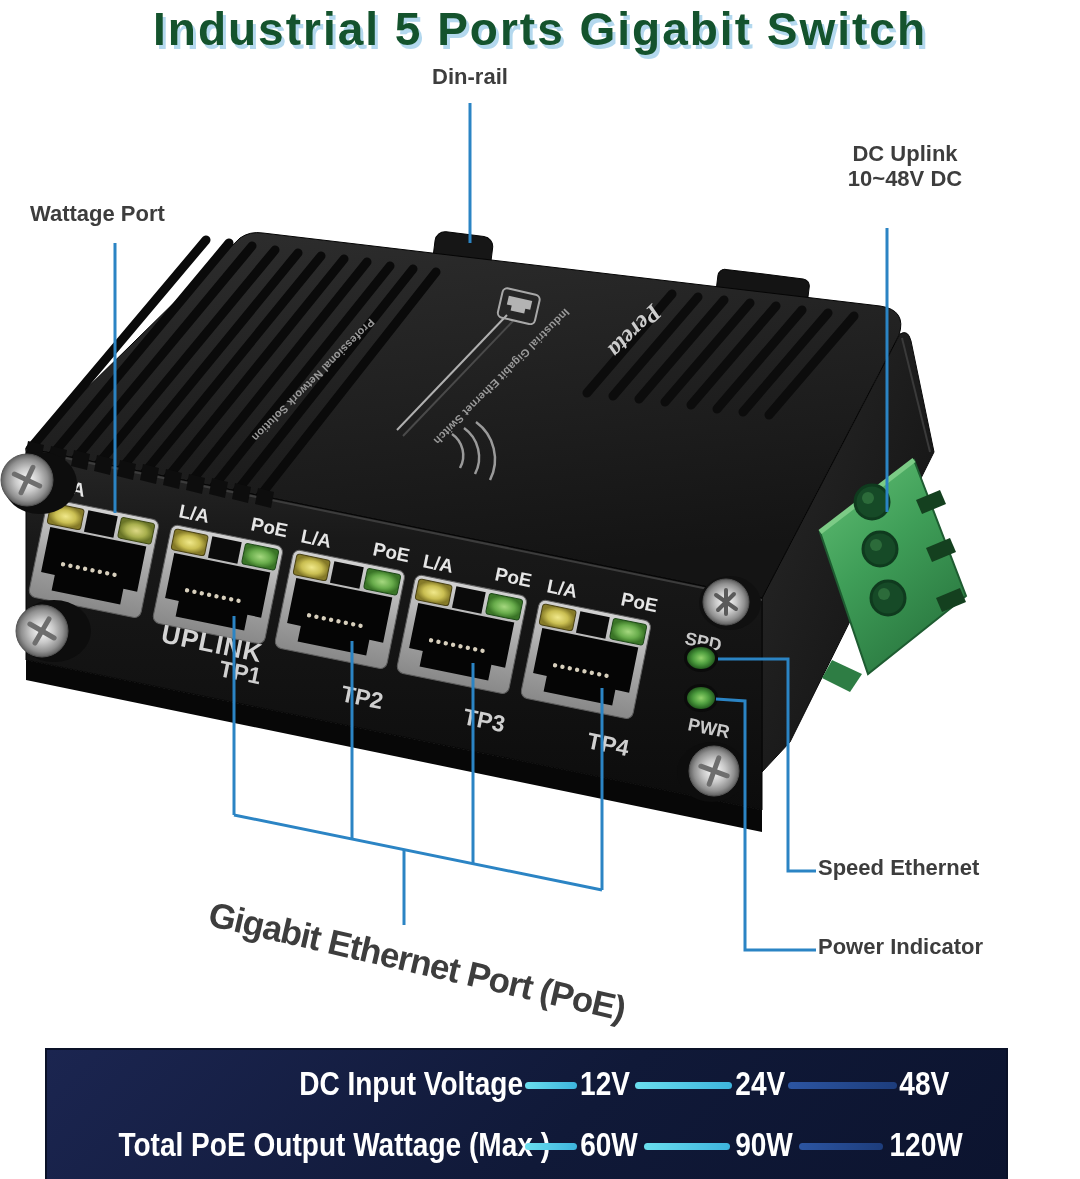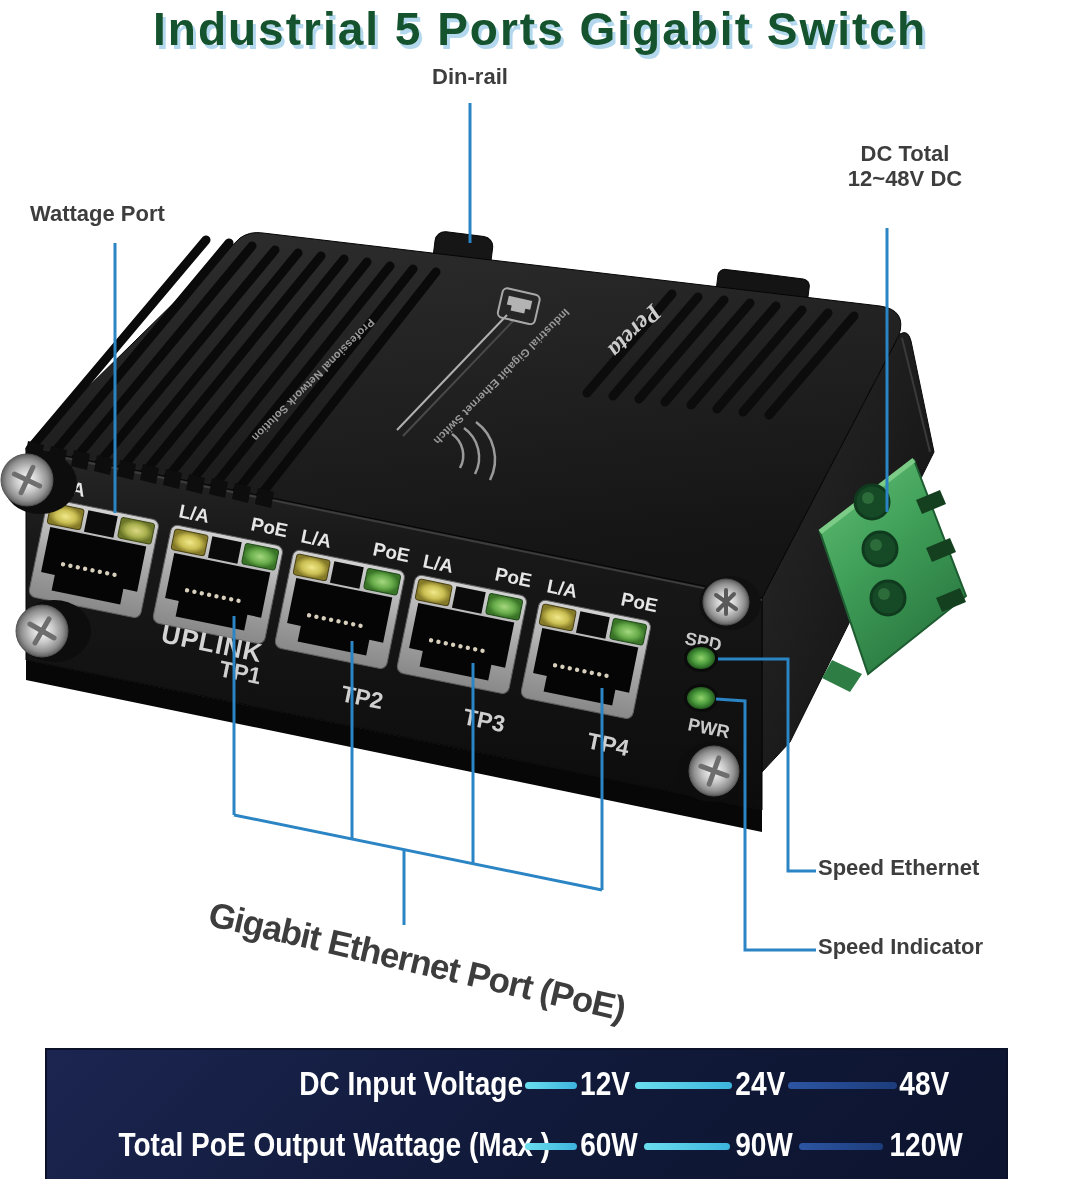--- a/index.html
+++ b/index.html
@@ -44,27 +44,27 @@
 </head>
 <body>
 
 <div class="abs page-title">Industrial 5 Ports Gigabit Switch</div>
 
 <div class="abs callout" style="left:400px;top:64px;width:140px;text-align:center;">Din-rail</div>
 
 <div class="abs callout" style="left:30px;top:201px;">Wattage Port</div>
 
 <div class="abs callout dc-box">
-  <div>DC Total</div>
-  <div>12~48V DC</div>
+  <div>DC Uplink</div>
+  <div>10~48V DC</div>
 </div>
 
 <div class="abs callout" style="left:818px;top:855px;">Speed Ethernet</div>
 
-<div class="abs callout" style="left:818px;top:934px;">Speed Indicator</div>
+<div class="abs callout" style="left:818px;top:934px;">Power Indicator</div>
 
 <div class="abs callout gigabit">Gigabit Ethernet Port (PoE)</div>
 
 <svg width="1080" height="1179" viewBox="0 0 1080 1179">
   <defs>
     <linearGradient id="gTop" x1="0" y1="0" x2="0.25" y2="1">
       <stop offset="0" stop-color="#2e2e2e"></stop>
         <stop offset="1" stop-color="#141414"></stop>
     </linearGradient>
     <linearGradient id="gFront" x1="0" y1="0" x2="0" y2="1">

